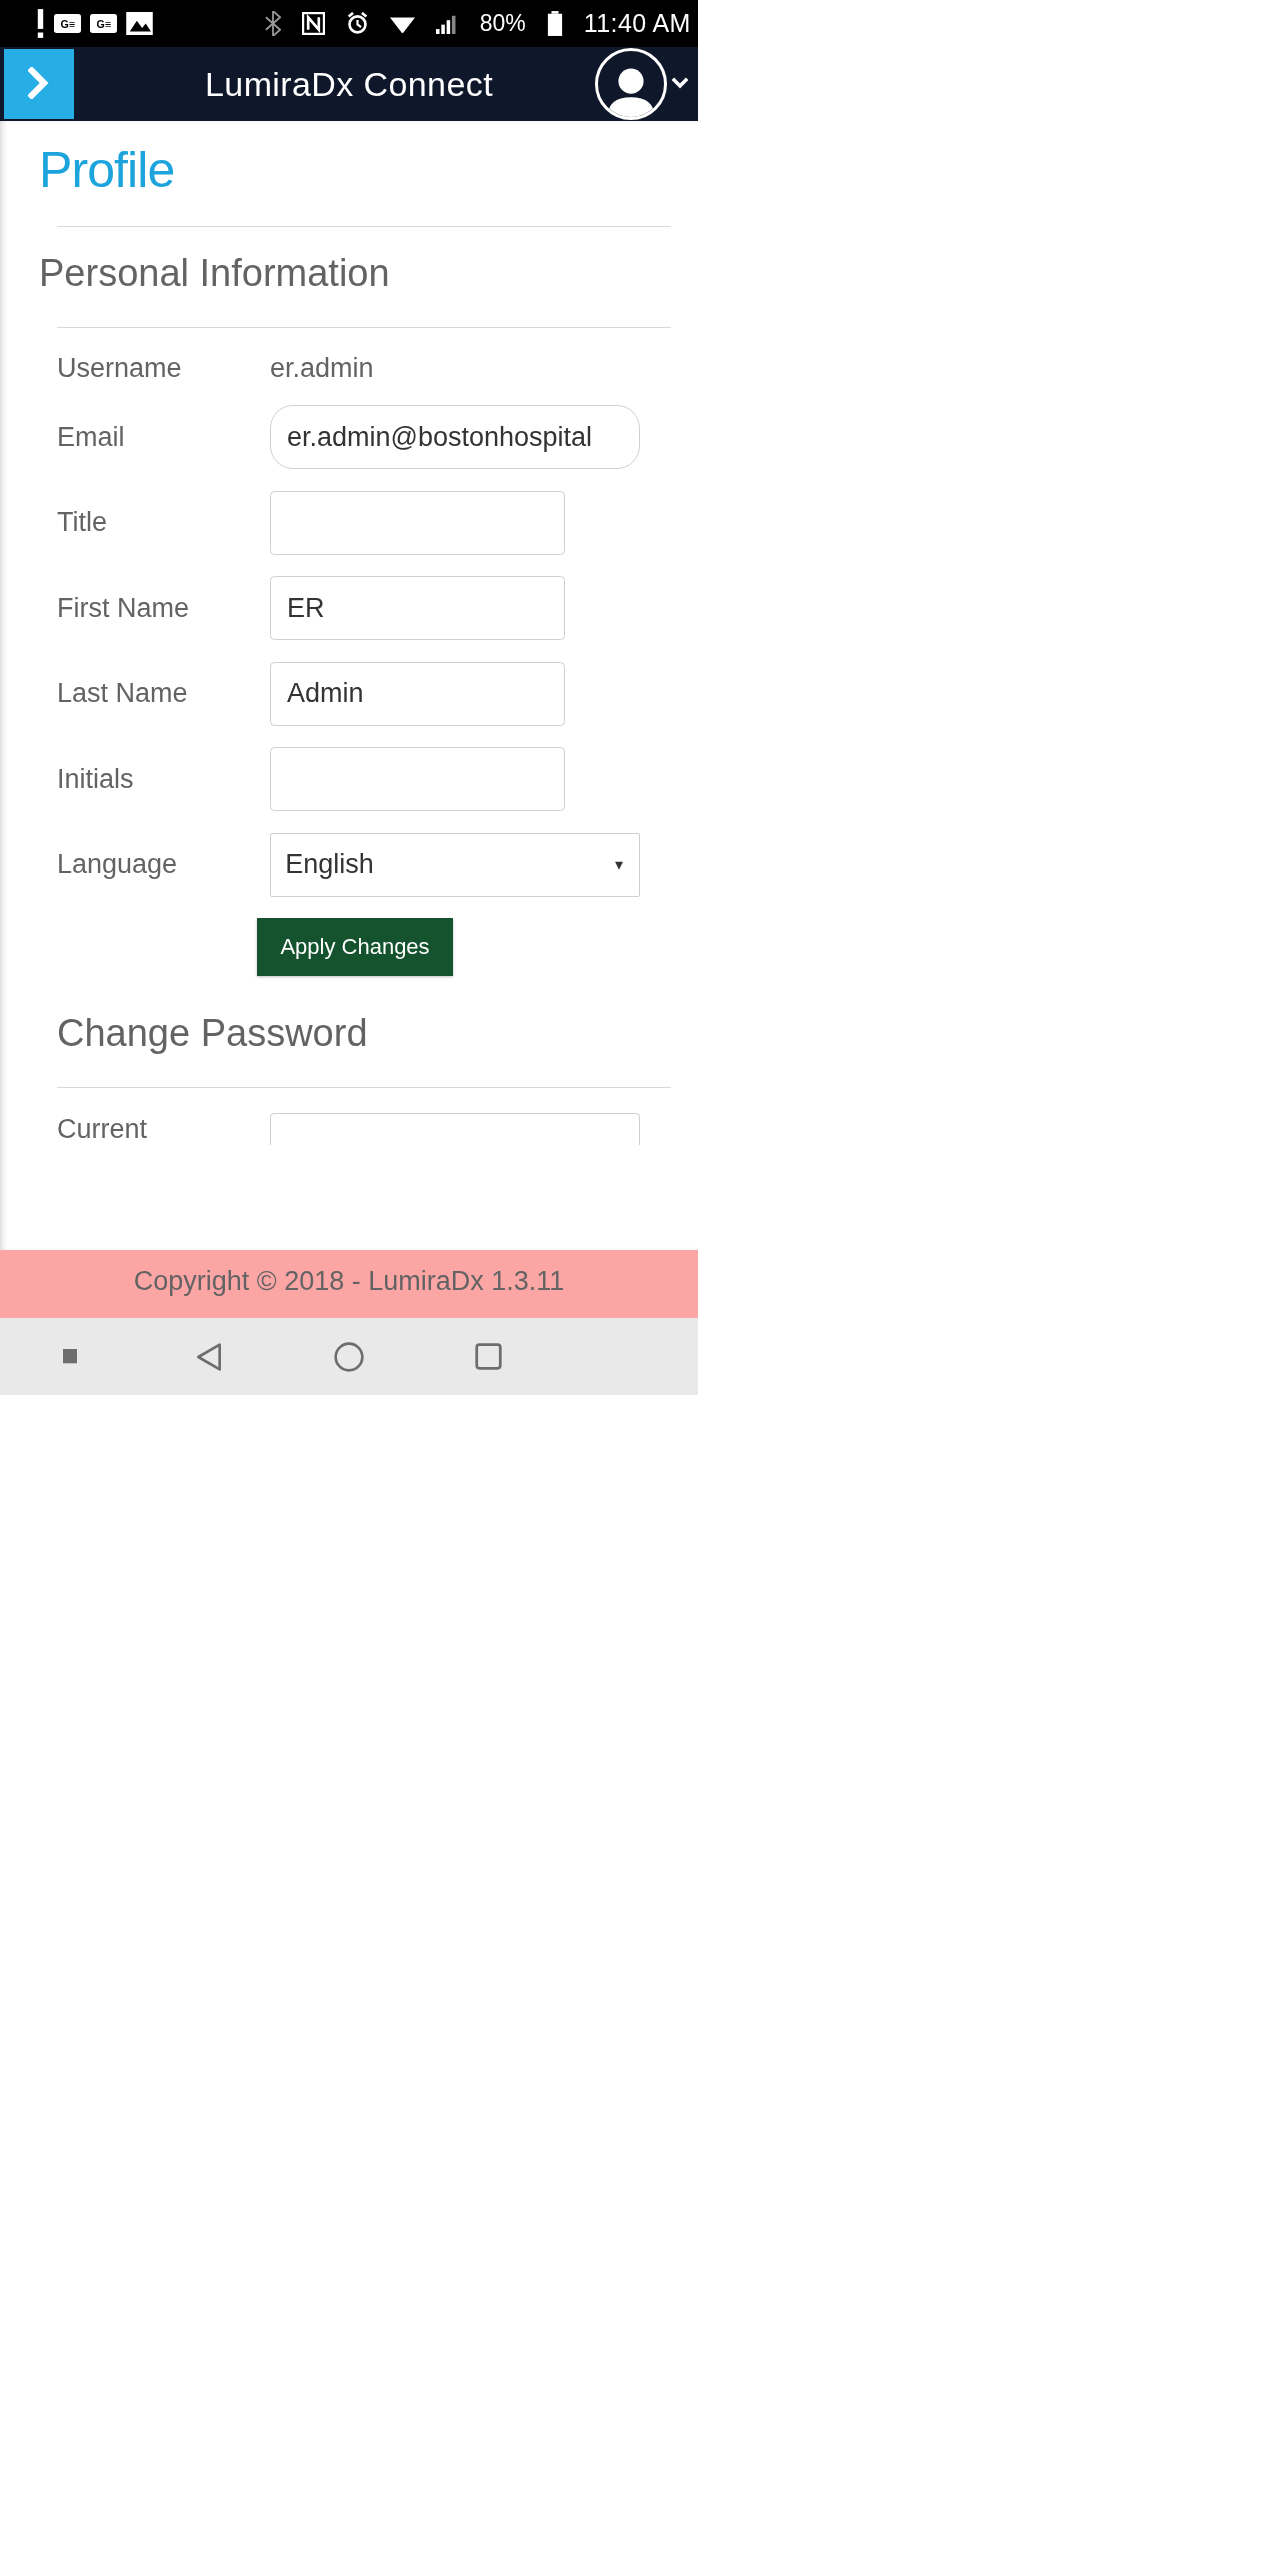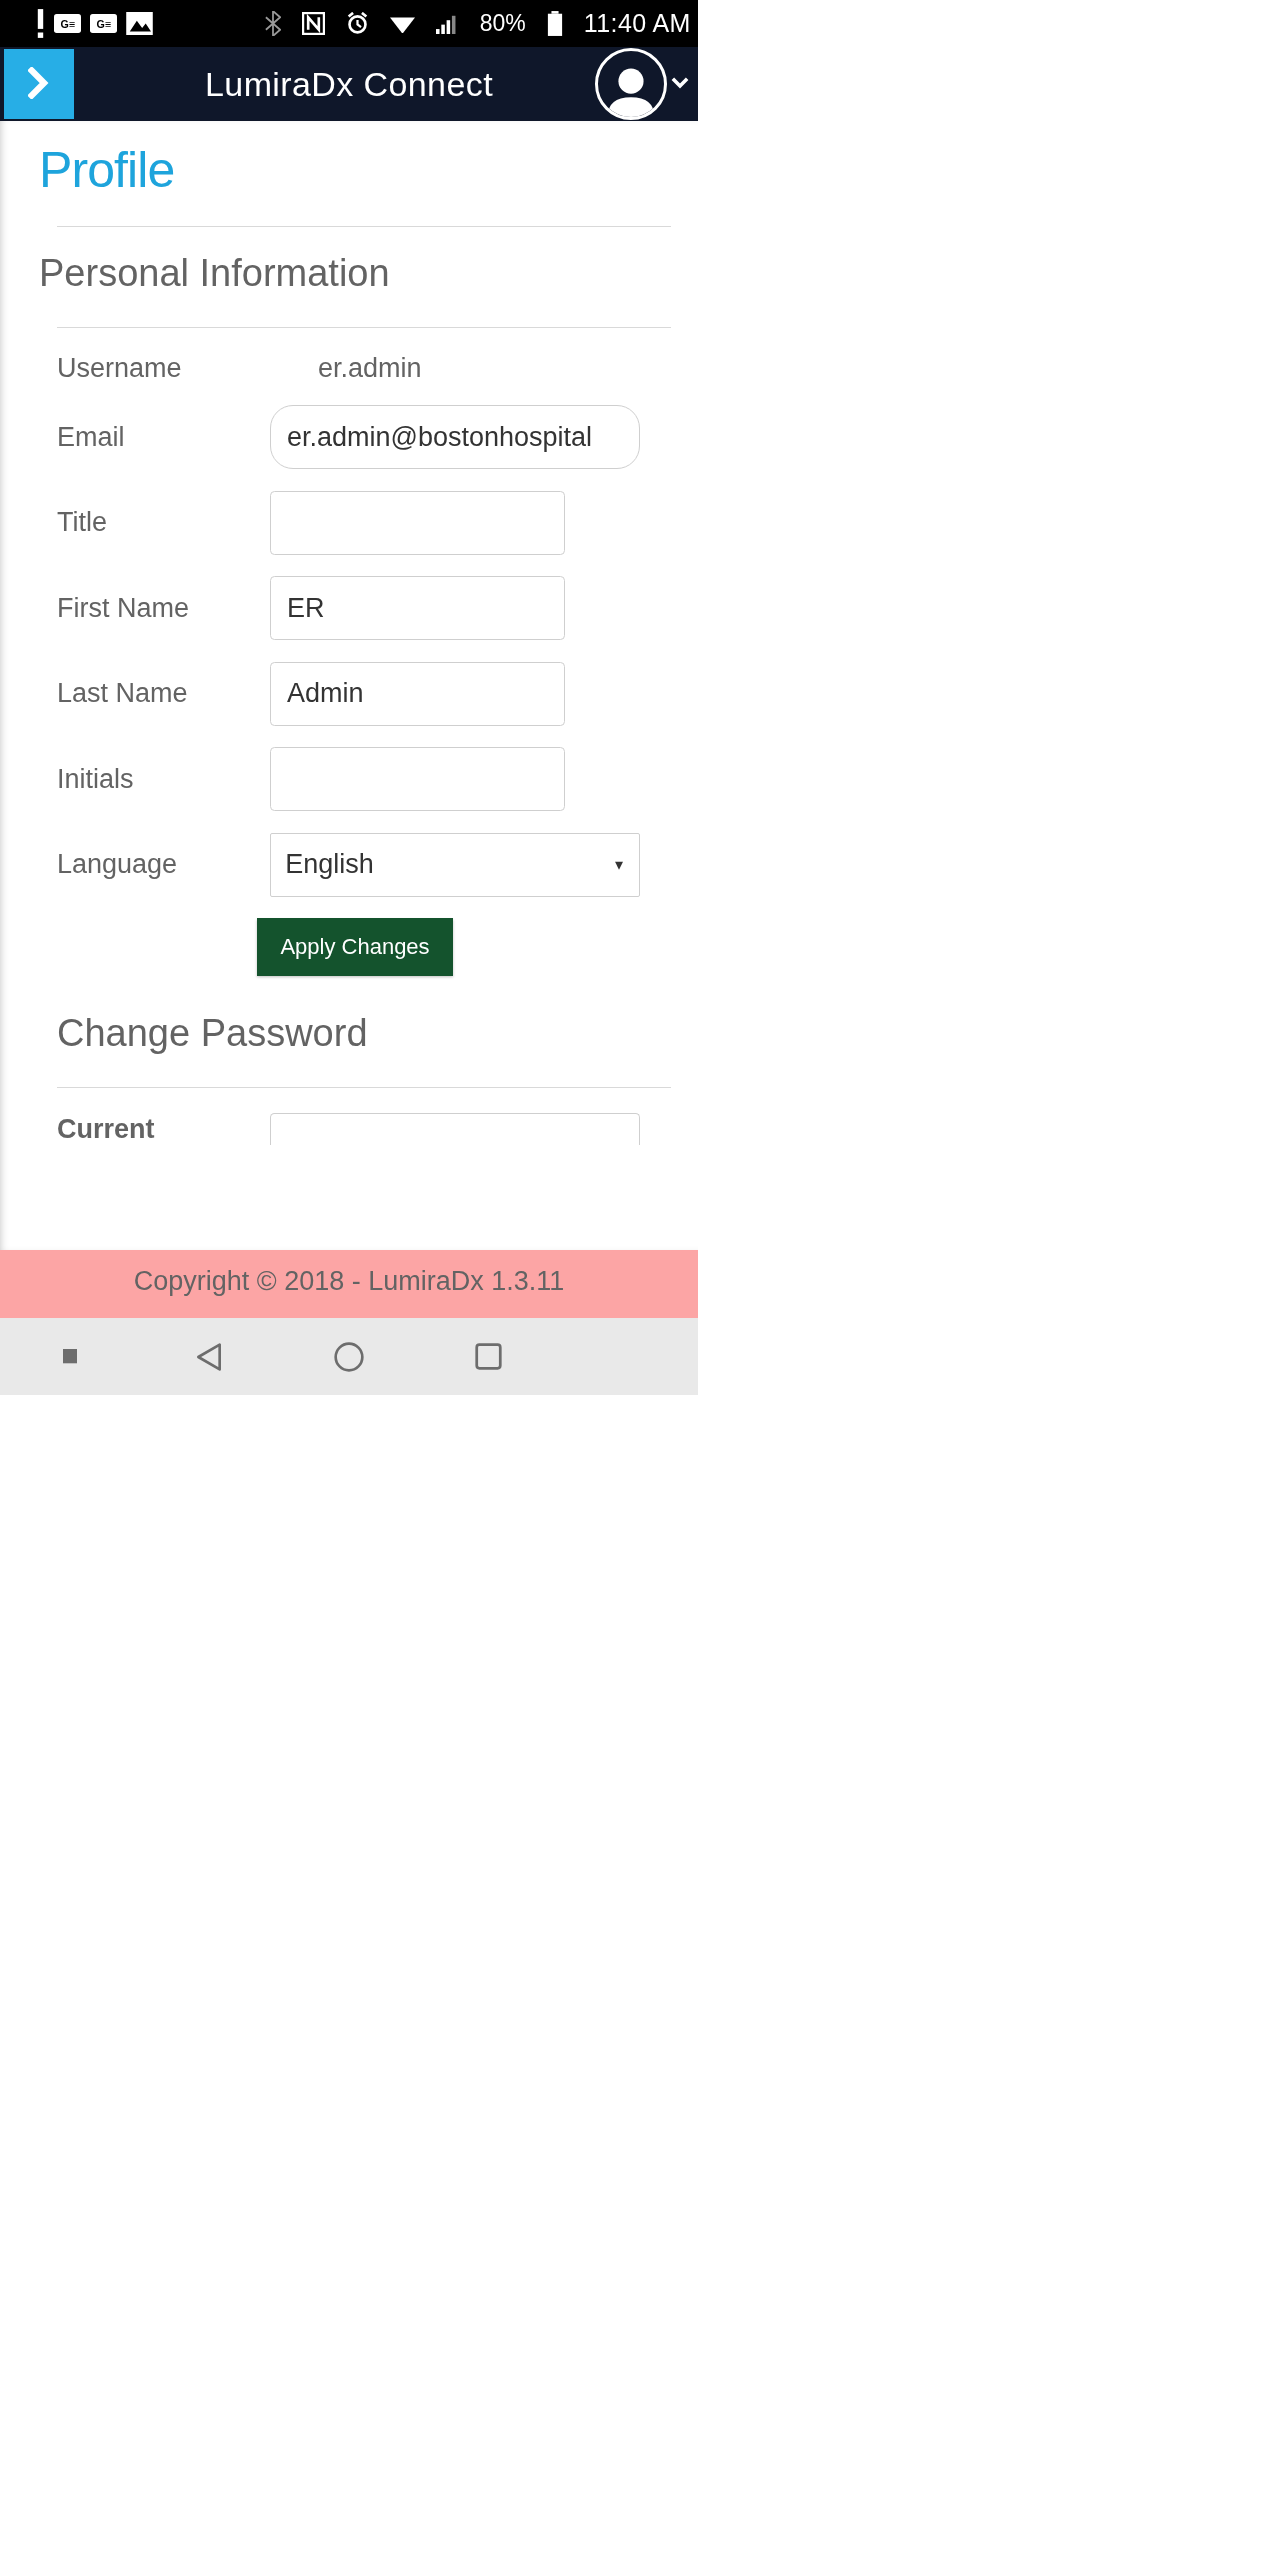--- a/index.html
+++ b/index.html
@@ -83,21 +83,21 @@
 
   h2.section-title {
     color:#636363;
     font-size: 38px;
     font-weight: 300;
     margin-bottom: 32px;
   }
 
   .form-row { display:flex; align-items:center; margin-bottom: 21.5px; padding-left:18px;}
   .form-label { width: 213px; color:#636363; font-size: 27px; font-weight: 300;}
-  .form-value-static { color:#636363; font-size: 27px; font-weight: 300; margin-left: 48px;}
+  .form-value-static { color:#636363; font-size: 27px; font-weight: 300;}
   .form-input {
     flex: 0 0 auto;
     width: 295px;
     height: 64px;
     border: 0.9px solid #cfcfcf;
     border-radius: 4.5px;
     font-size: 27px;
     font-weight: 300;
     padding: 0 16px;
     color:#333;
@@ -121,21 +121,21 @@
     background:#14532d;
     color:#fff;
     border:none;
     font-size: 22px;
     font-weight: 400;
     padding: 16px 23px;
     box-shadow: 0 1.8px 2.7px rgba(0,0,0,0.25);
   }
 
   .pw-row { display:flex; align-items:center; padding-left:18px; margin-top: 9px;}
-  .pw-label { width:213px; color:#636363; font-size:27px; font-weight:700;}
+  .pw-label { width:213px; color:#636363; font-size:27px; font-weight:400;}
   .pw-input { width:370px; height:32px; border:0.9px solid #cfcfcf; border-bottom:none; border-radius:4.5px 4.5px 0 0;}
 
   .footer {
     text-align:center;
     color:#636363;
     font-size: 27px;
     font-weight: 300;
     padding: 16px 0 21.5px 0;
     background:#fca5a5;
   }

